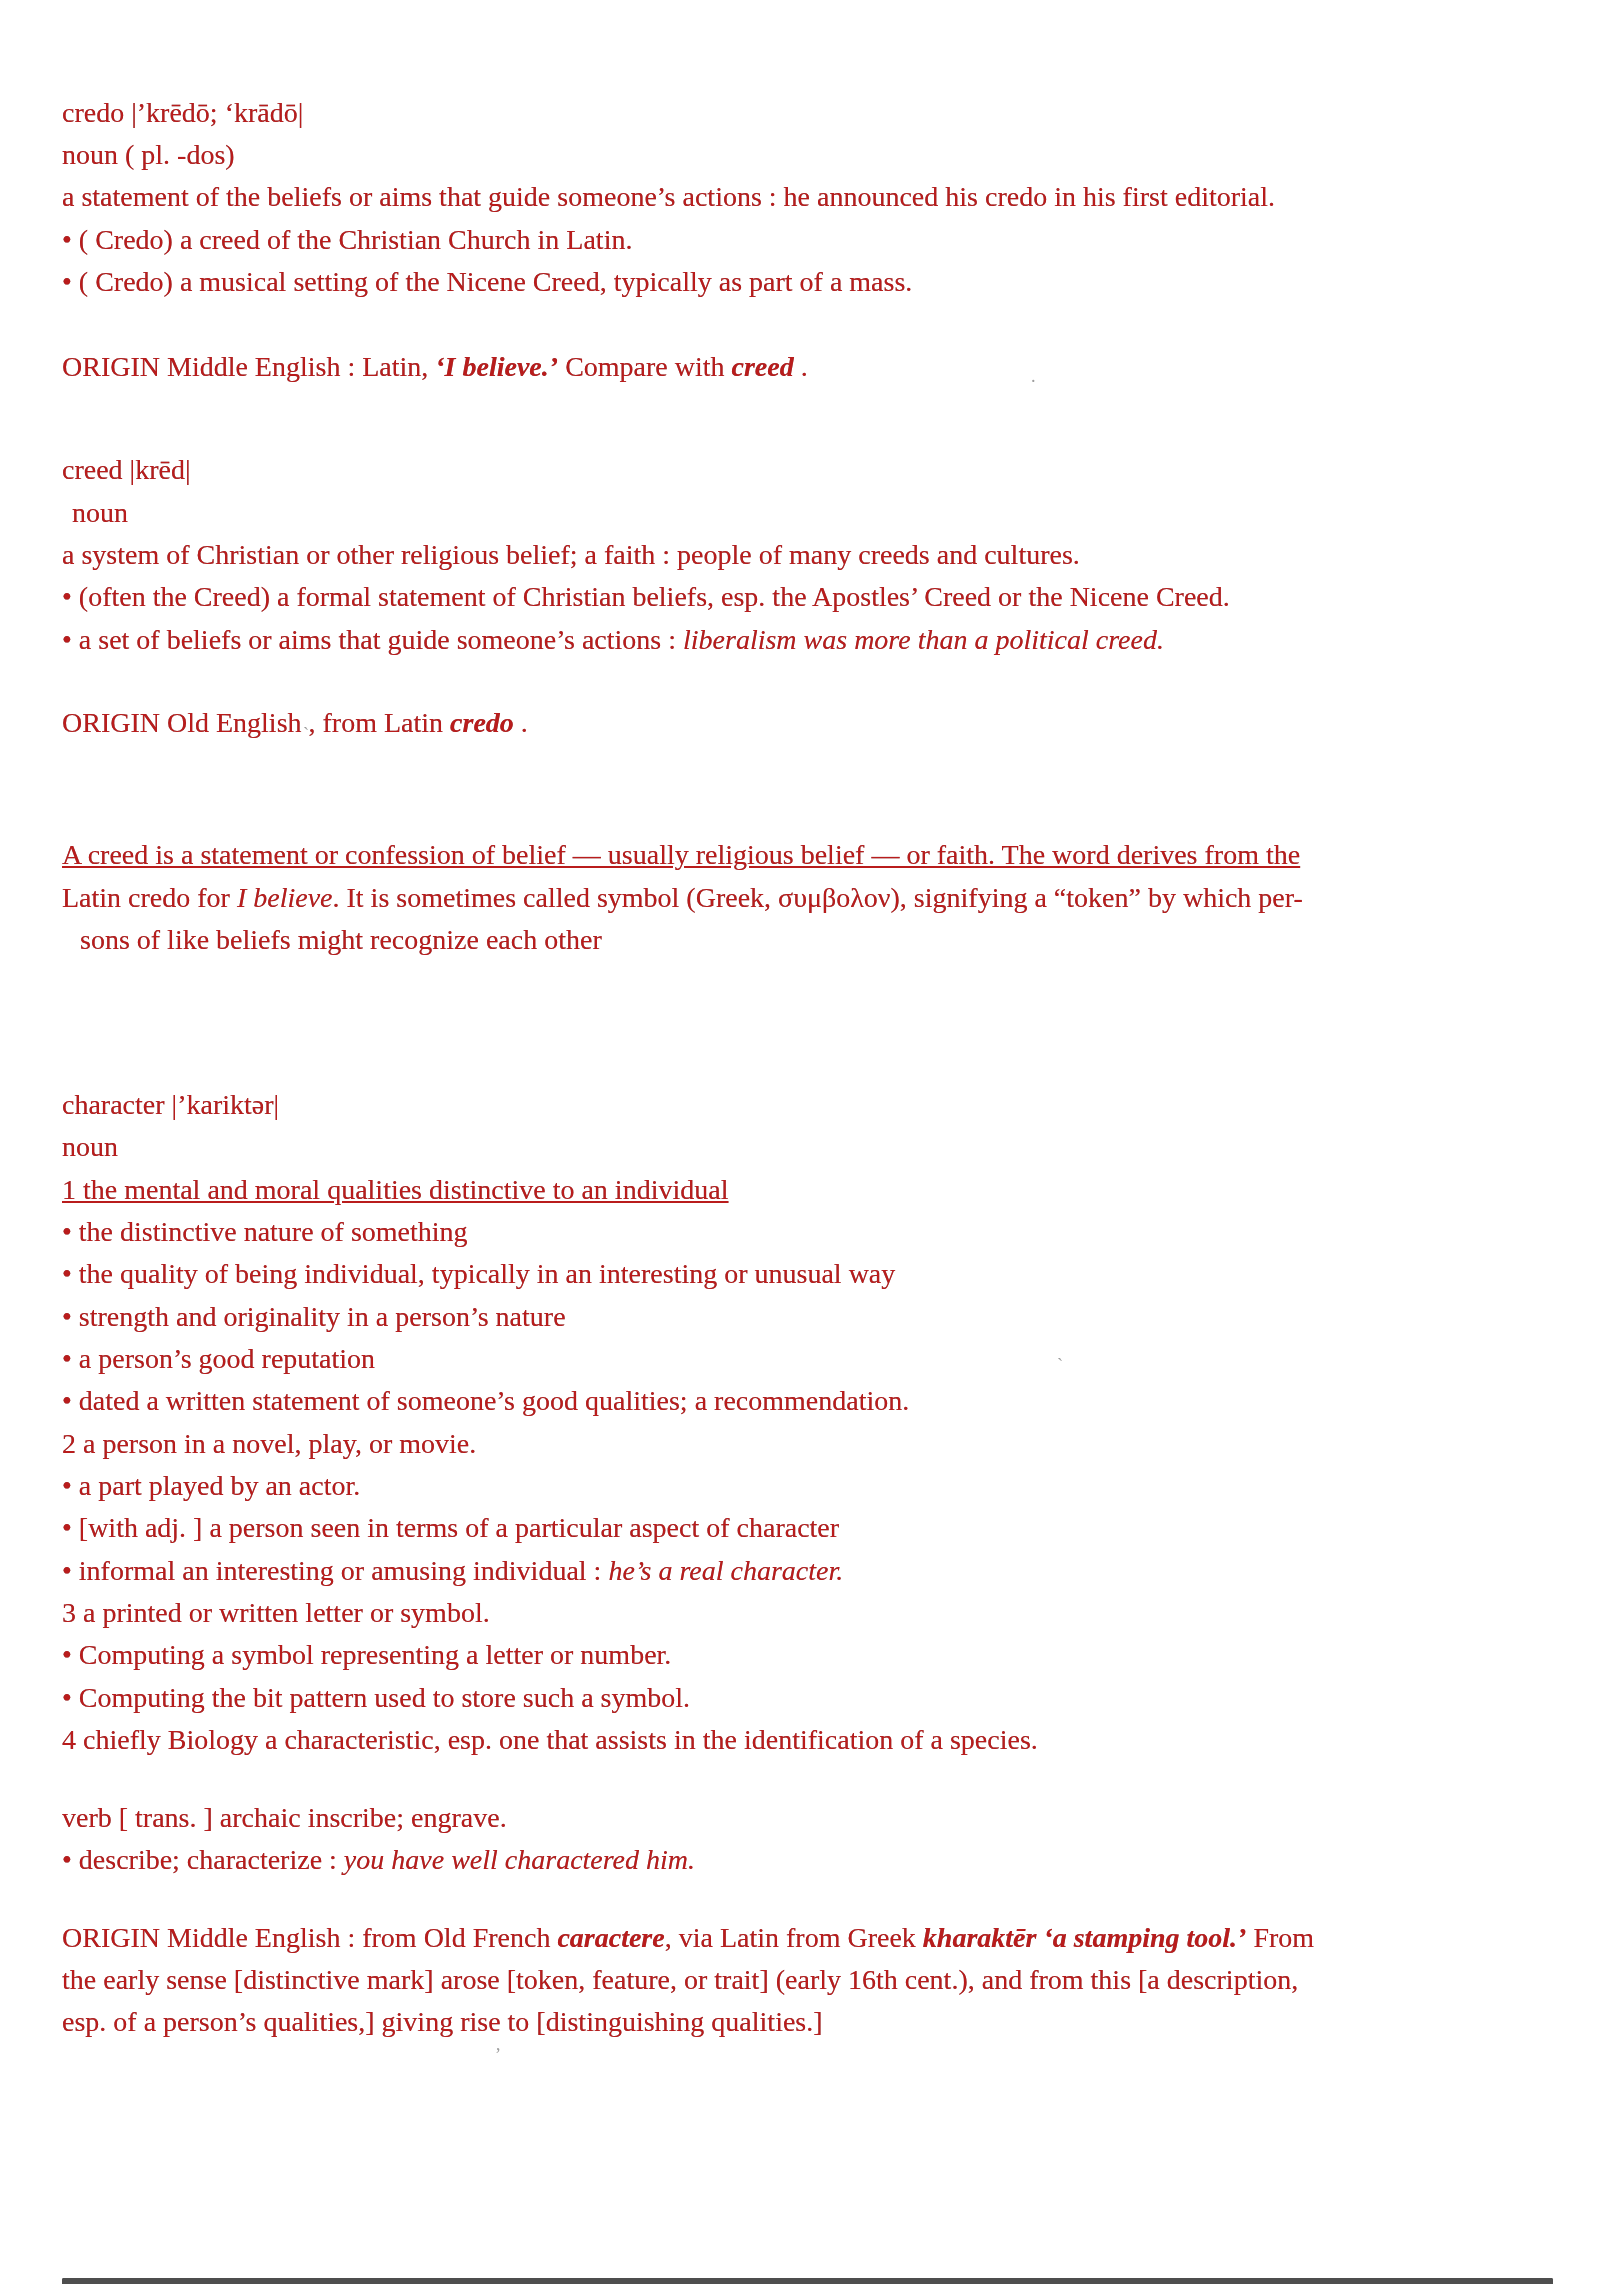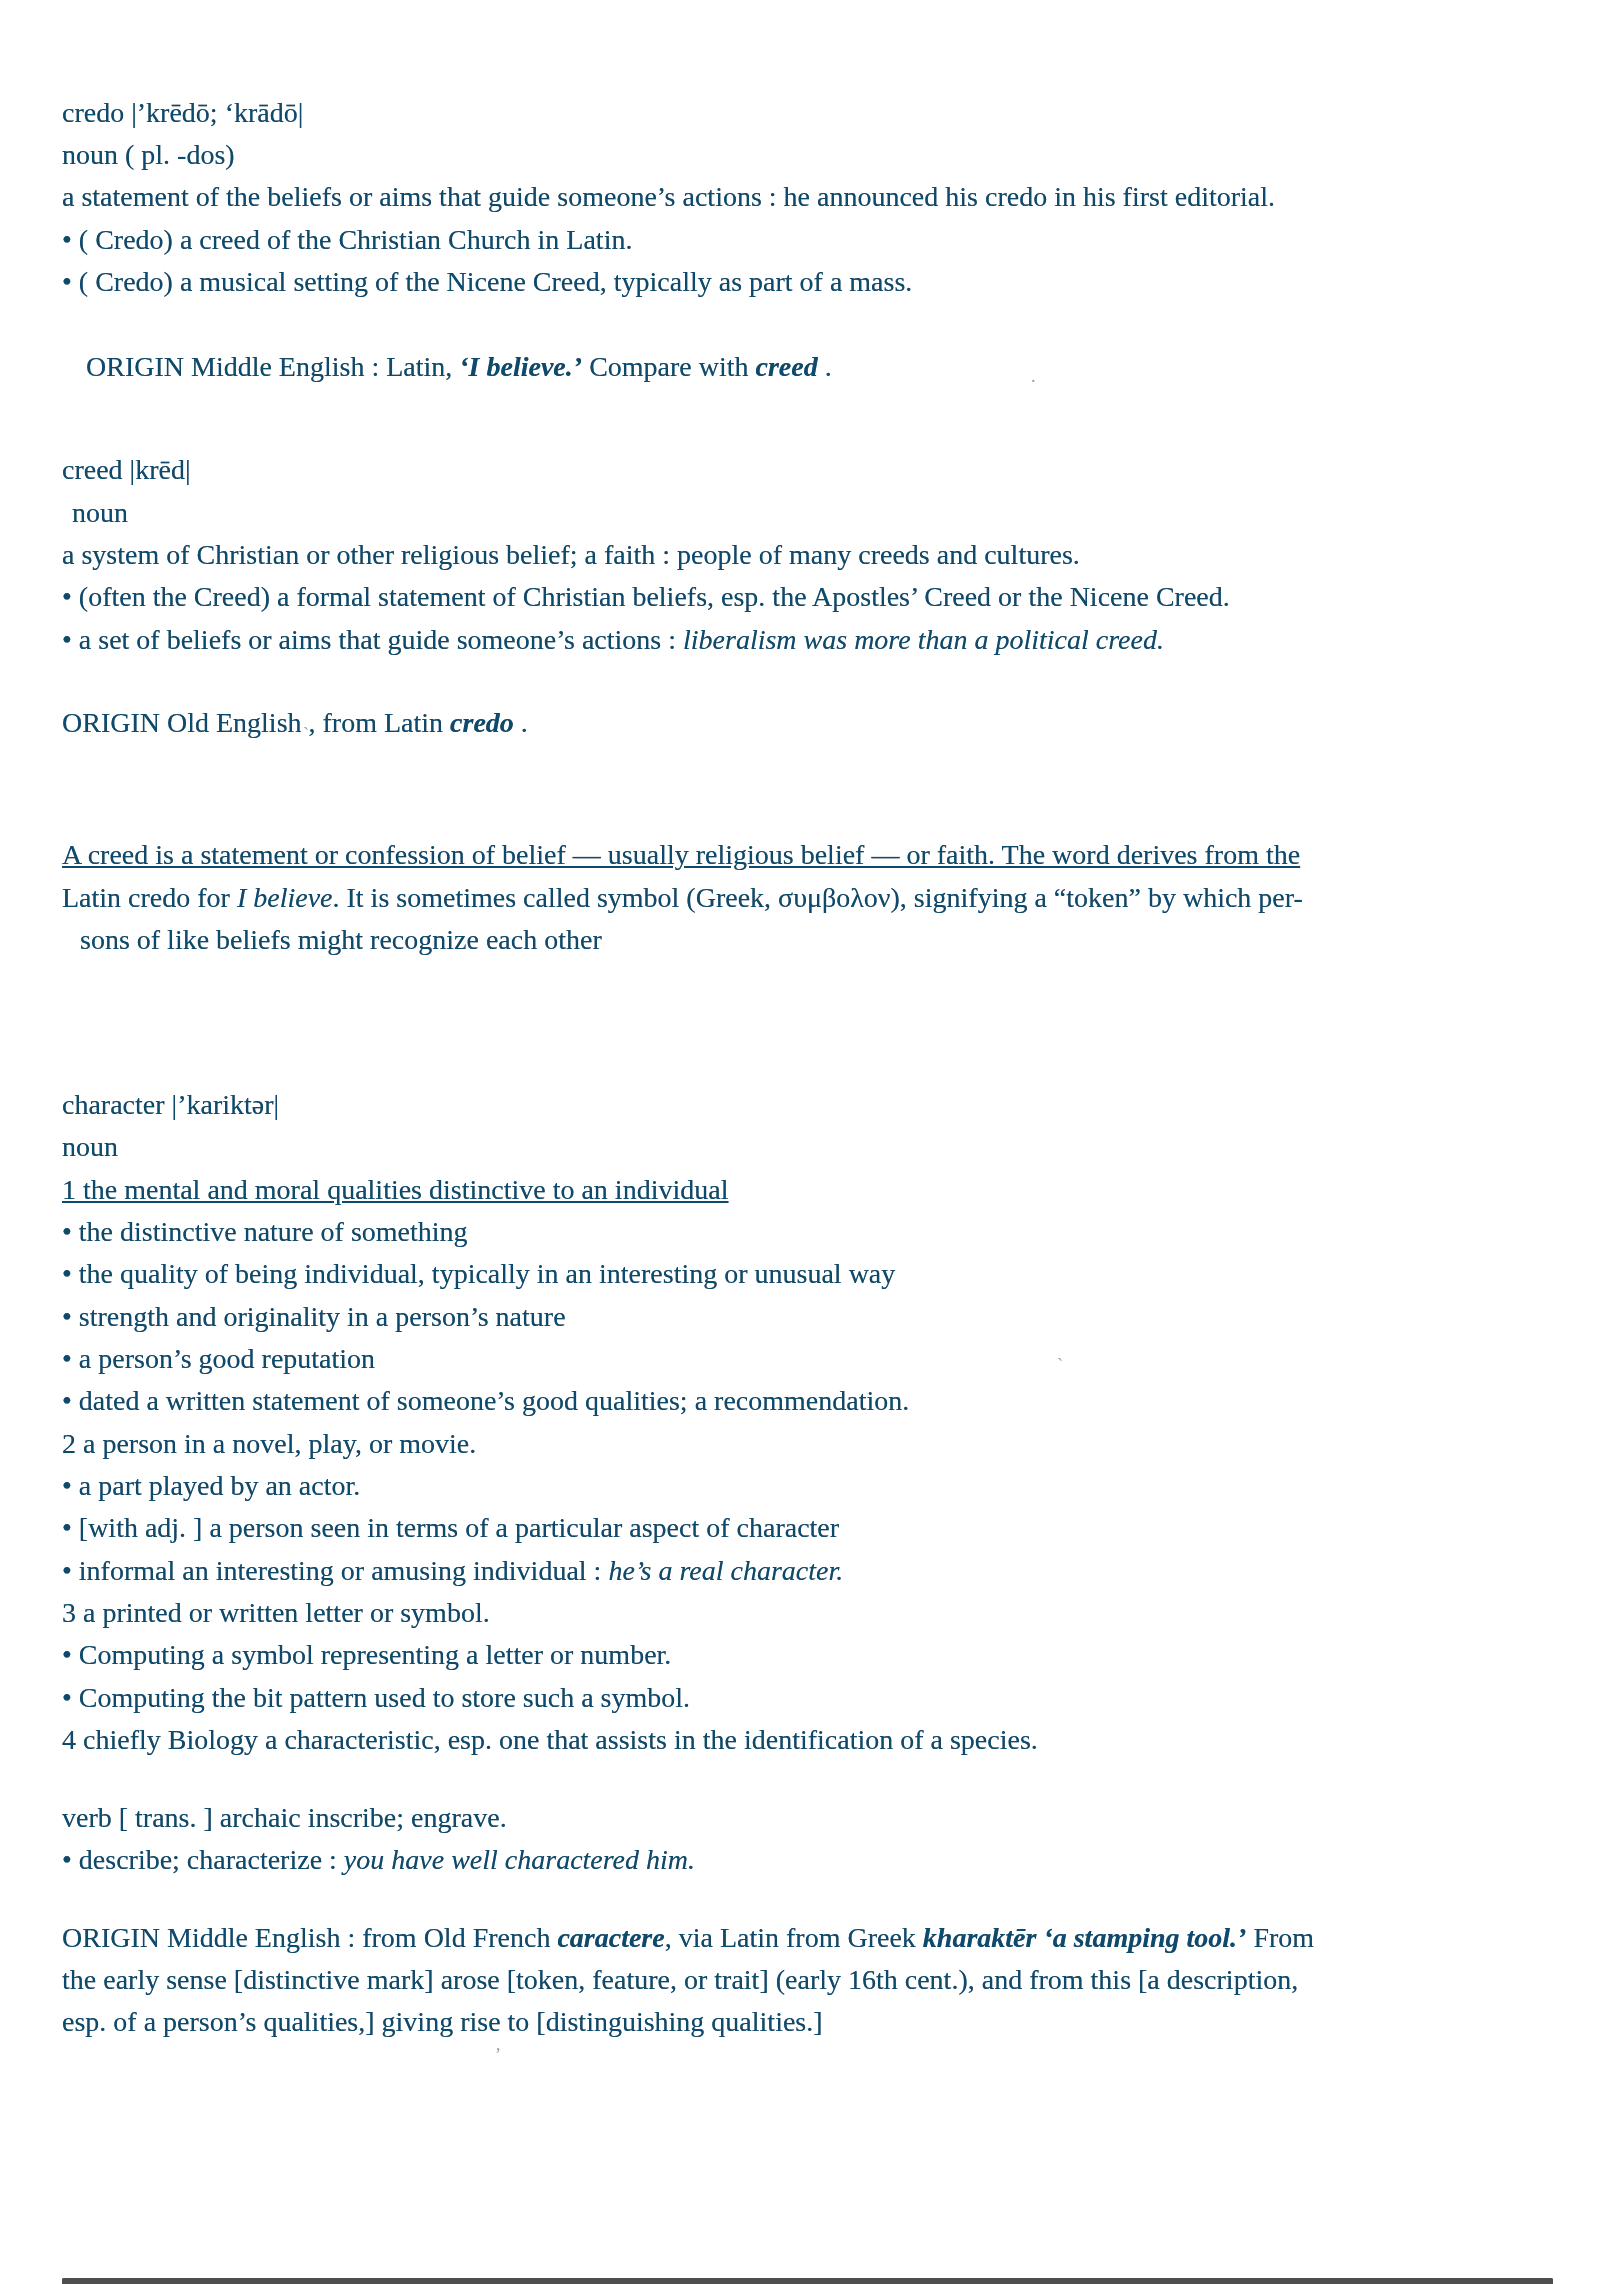--- a/index.html
+++ b/index.html
@@ -9,21 +9,21 @@
     height:2284px;
     background:#ffffff;
     overflow:hidden;
     font-family:"Liberation Serif", serif;
   }
   .line{
     position:absolute;
     white-space:pre;
     font-size:28px;
     line-height:42px;
-    color:#0c4a6e;
+    color:#b91c1c;
     text-shadow:0 0 0.6px rgba(0,0,0,0.45);
   }
   .seg-it{font-style:italic;}
   .seg-bi{font-style:italic;font-weight:700;}
   .artifact{
     position:absolute;
     color:#6a6a6a;
     opacity:.65;
     font-size:18.3px;
     line-height:18.3px;
@@ -41,21 +41,21 @@
 </head>
 <body>
 
 <div class="page" style="background: rgb(255, 255, 255);">
   <div id="text-layer" style="color: rgb(12, 12, 12);">
       <div class="line" style="top: 92px; left: 62px;"><span>credo |’krēdō; ‘krādō|</span></div>
       <div class="line" style="top: 134px; left: 62px;"><span>noun ( pl. -dos)</span></div>
       <div class="line" style="top: 176px; left: 62px;"><span>a statement of the beliefs or aims that guide someone’s actions : he announced his credo in his first editorial.</span></div>
       <div class="line" style="top: 219px; left: 62px;"><span>• ( Credo) a creed of the Christian Church in Latin.</span></div>
       <div class="line" style="top: 261px; left: 62px;"><span>• ( Credo) a musical setting of the Nicene Creed, typically as part of a mass.</span></div>
-      <div class="line" style="top: 346px; left: 62px; margin-left: 24px;"><span>ORIGIN Middle English : Latin, </span><span class="seg-bi">‘I believe.’</span><span> Compare with </span><span class="seg-bi">creed</span><span> .</span></div>
+      <div class="line" style="top: 346px; left: 62px;"><span>ORIGIN Middle English : Latin, </span><span class="seg-bi">‘I believe.’</span><span> Compare with </span><span class="seg-bi">creed</span><span> .</span></div>
       <div class="line" style="top: 449px; left: 62px;"><span>creed |krēd|</span></div>
       <div class="line" style="top: 492px; left: 72px;"><span>noun</span></div>
       <div class="line" style="top: 534px; left: 62px;"><span>a system of Christian or other religious belief; a faith : people of many creeds and cultures.</span></div>
       <div class="line" style="top: 576px; left: 62px;"><span>• (often the Creed) a formal statement of Christian beliefs, esp. the Apostles’ Creed or the Nicene Creed.</span></div>
       <div class="line" style="top: 619px; left: 62px;"><span>• a set of beliefs or aims that guide someone’s actions : </span><span class="seg-it">liberalism was more than a political creed.</span></div>
       <div class="line" style="top: 702px; left: 62px; text-align: center;"><span>ORIGIN Old English , from Latin </span><span class="seg-bi">credo</span><span> .</span></div>
       <div class="line" style="top: 834px; left: 62px; text-decoration: underline;"><span>A creed is a statement or confession of belief — usually religious belief — or faith. The word derives from the</span></div>
       <div class="line" style="top: 877px; left: 62px;"><span>Latin credo for </span><span class="seg-it">I believe</span><span>. It is sometimes called symbol (Greek, συμβολον), signifying a “token” by which per-</span></div>
       <div class="line" style="top: 919px; left: 80px;"><span>sons of like beliefs might recognize each other</span></div>
       <div class="line" style="top: 1084px; left: 62px;"><span>character |’kariktər|</span></div>

